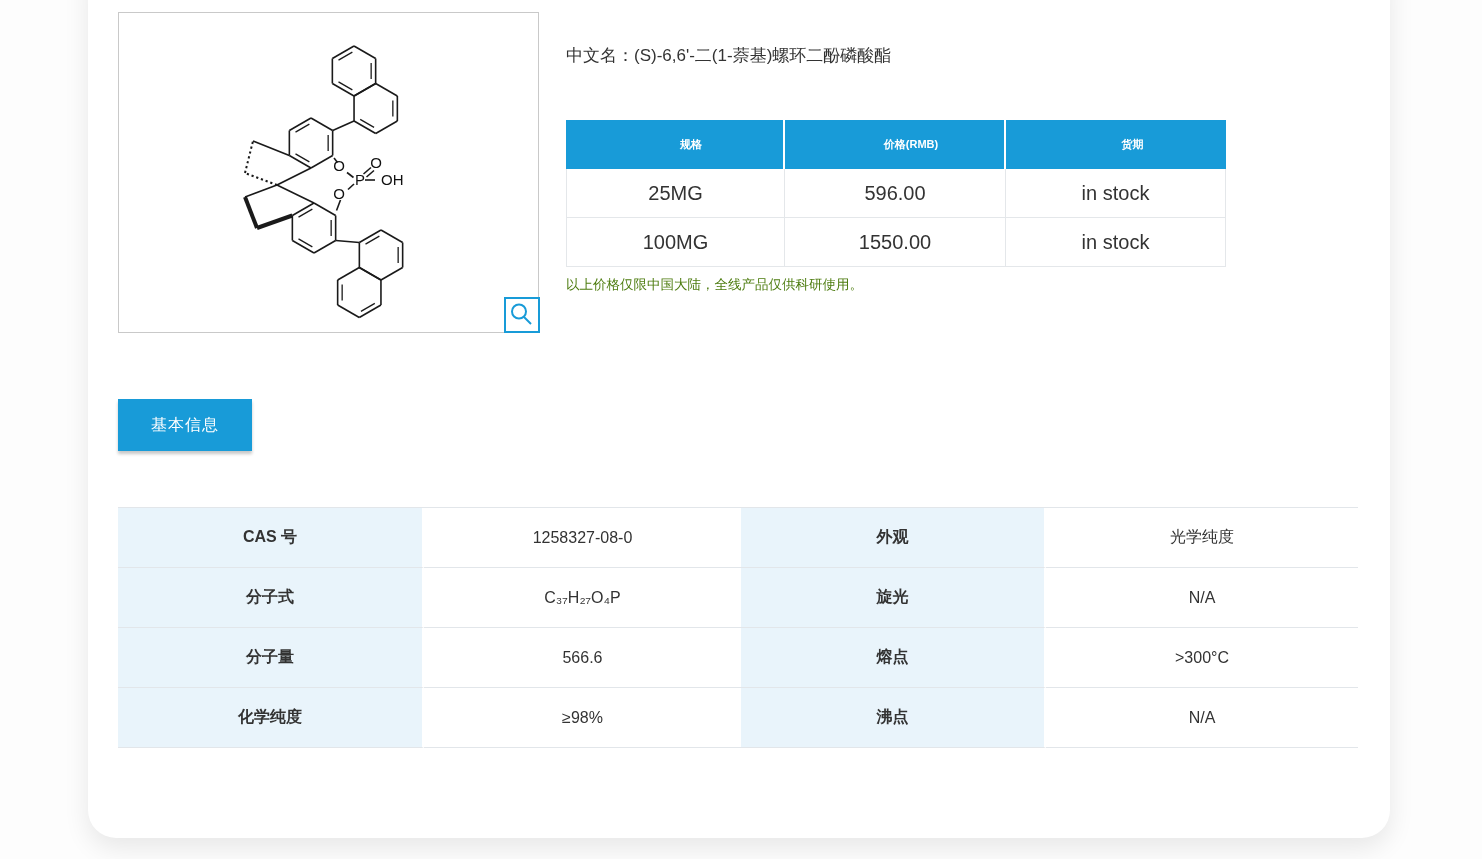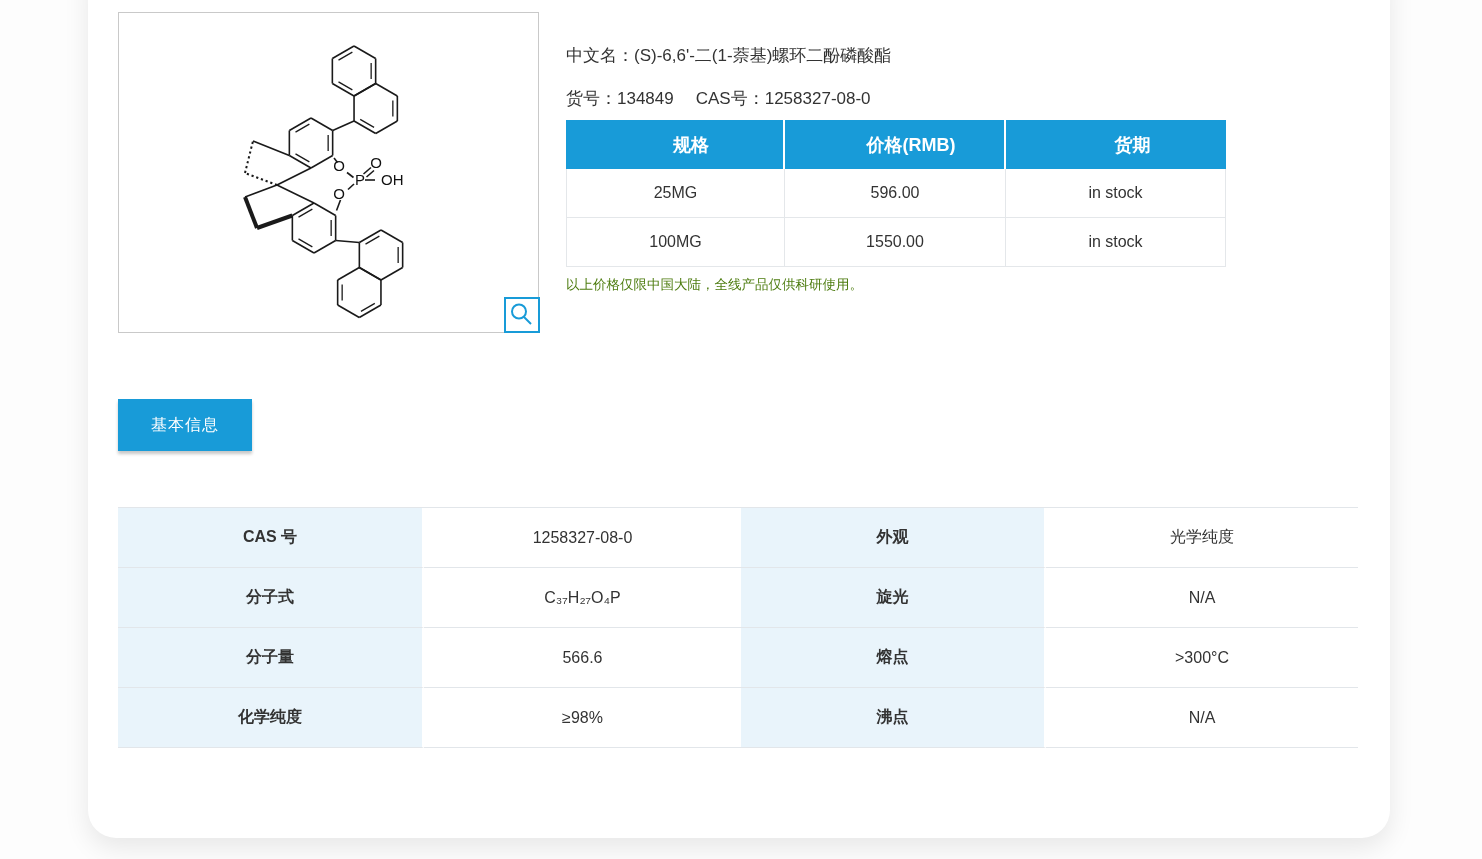--- a/index.html
+++ b/index.html
@@ -13,24 +13,24 @@
   .zoom-btn { position:absolute; left:504px; top:297px; width:36px; height:36px;
     background:#fff; border:2px solid #189bd8; display:flex; align-items:center;
     justify-content:center; cursor:pointer; padding:0; }
 
   .head { position:absolute; left:566px; top:44px; font-size:17px; color:#333; }
   .head .line2 { margin-top:20px; }
   .head .cas-label { margin-left:22px; }
 
   table { border-collapse:separate; border-spacing:0; table-layout:fixed; }
   .price-table { position:absolute; left:566px; top:120px; }
-  .price-table th { height:49px; background:#189bd8; color:#fff; font-size:18px;
+  .price-table th { height:49px; background:#189bd8; color:#fff; font-size:11px;
     font-weight:700; text-align:center; border-right:2px solid #fff;padding-left:33px; }
   .price-table th:last-child { border-right:none; }
-  .price-table td { height:49px; background:#fff; font-size:16px; text-align:center;
+  .price-table td { height:49px; background:#fff; font-size:20px; text-align:center;
     border-right:1px solid #e4e7ea; border-bottom:1px solid #e4e7ea; }
   .price-table td:first-child { border-left:1px solid #e4e7ea; }
   .note { position:absolute; left:566px; top:276px; font-size:13.5px; color:#4d7c0f; }
 
   .tab-btn { position:absolute; left:118px; top:399px; width:134px; height:52px;
     background:#189bd8; color:#fff; font-size:16px; border:none; cursor:pointer;
     box-shadow:0 3px 3px rgba(0,0,0,0.22); letter-spacing:1px; }
 
   .details-table { position:absolute; left:118px; top:507px; width:1240px;
     border-top:1px solid #e2e6ea; }
@@ -132,23 +132,20 @@
   <svg width="30" height="30" viewBox="0 0 30 30">
     <circle cx="12" cy="11.5" r="7" fill="none" stroke="#189bd8" stroke-width="2"></circle>
     <line x1="17" y1="17" x2="24" y2="24" stroke="#189bd8" stroke-width="2"></line>
   </svg>
 </button>
 
 <div class="head">
   <div class="line1">
     <span>中文名：</span><span>(S)-6,6'-二(1-萘基)螺环二酚磷酸酯</span>
   </div>
-  <div class="line2">
-    <span>货号：</span><span>134849</span><span class="cas-label">CAS号：</span><span>1258327-08-0</span>
-  </div>
 </div>
 
 <table class="price-table">
   <colgroup>
       <col style="width:219px">
       <col style="width:221px">
       <col style="width:220px">
     </colgroup>
   <thead>
     <tr>

